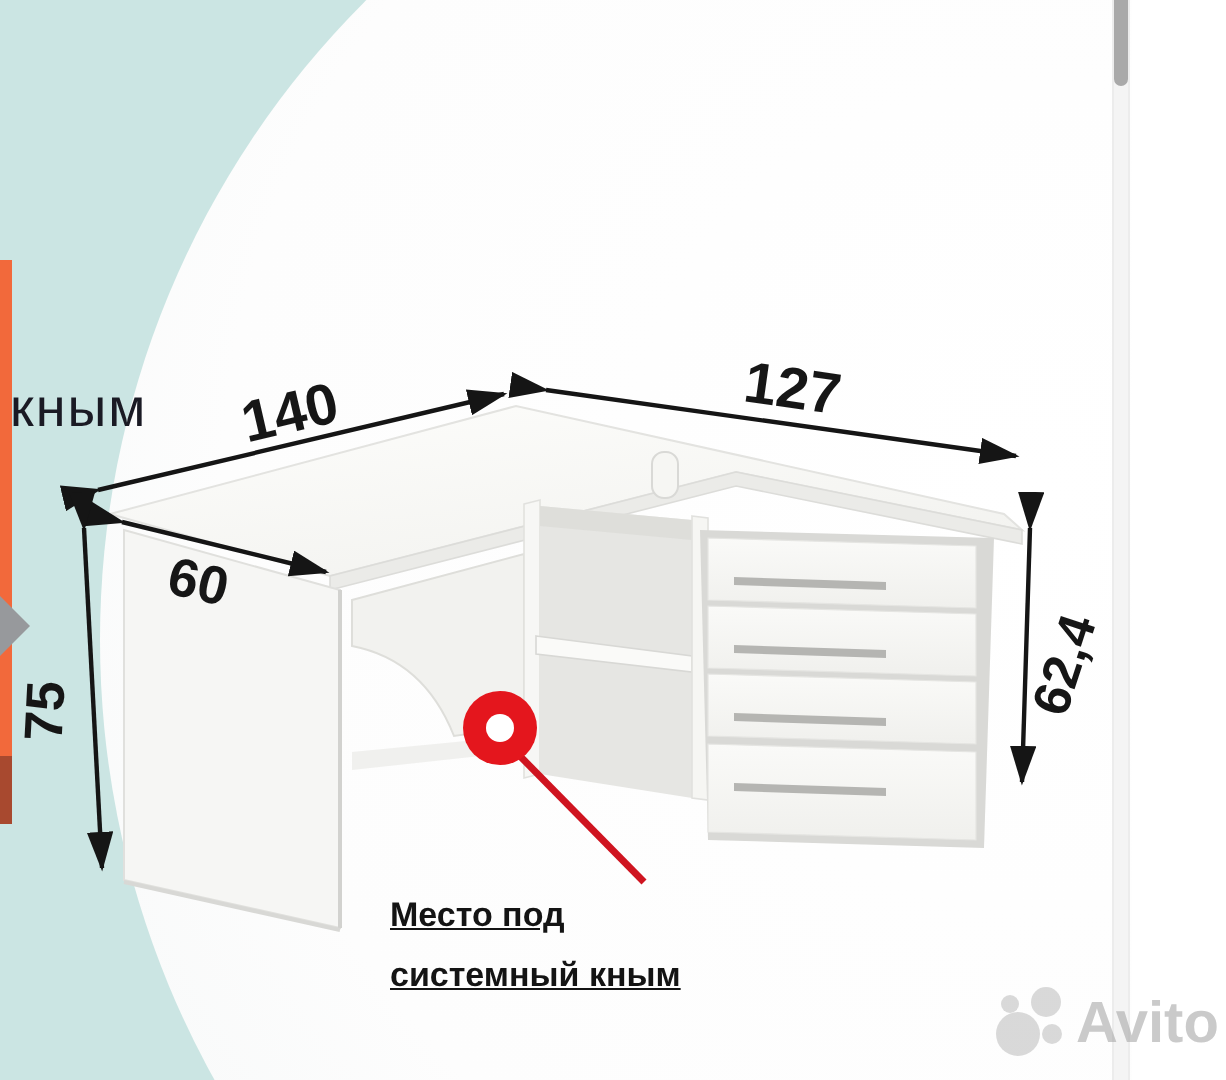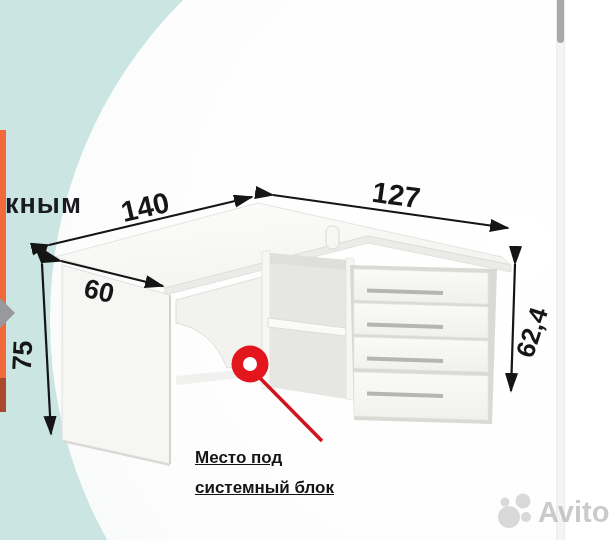--- a/index.html
+++ b/index.html
@@ -15,21 +15,21 @@
   .orange-strip-dark { position:absolute; left:0; top:378px; width:6px; height:34px; background:#a8492f; }
 
   
   .gray-pointer { position:absolute; left:0; top:298px; width:0; height:0;
                   border-top:15px solid transparent; border-bottom:15px solid transparent;
                   border-left:15px solid #97999c; }
 
   .desk-svg { position:absolute; left:0; top:0; }
 
   
-  .cropped-word { position:absolute; left:5px; top:189px; font-size:27px; font-weight:700;
+  .cropped-word { position:absolute; left:5px; top:189px; font-size:27px; font-weight:400;
                   color:#1a1a24; letter-spacing:1px; }
 
   
   .dim { position:absolute; font-weight:700; color:#161616; white-space:nowrap; }
   .dim-140 { left:121px; top:191px; font-size:29px; transform:rotate(-13deg); }
   .dim-127 { left:372px; top:179px; font-size:29px; transform:rotate(8deg); }
   .dim-60  { left:84px;  top:276px; font-size:27px; transform:rotate(13deg); }
   .dim-75  { left:8px;   top:340px; font-size:27px; transform:rotate(-87deg); }
   .dim-624 { left:507px; top:317px; font-size:26px; transform:rotate(-72deg); }
 
@@ -117,21 +117,21 @@
   <div class="cropped-word">кным</div>
 
   <span class="dim dim-140">140</span>
   <span class="dim dim-127">127</span>
   <span class="dim dim-60">60</span>
   <span class="dim dim-75">75</span>
   <span class="dim dim-624">62,4</span>
 
   <div class="callout">
     <div>Место под</div>
-    <div>системный блок</div>
+    <div>системный кным</div>
   </div>
 
   <div class="right-gutter"></div>
   <div class="scroll-track"></div>
   <div class="scroll-thumb"></div>
 
   <div class="watermark">
     <svg class="watermark-logo" viewBox="0 0 40 40" width="40" height="40">
       <circle cx="9" cy="10" r="4.5" fill="#c3c3c3"></circle>
       <circle cx="27" cy="9" r="7.5" fill="#c3c3c3"></circle>

